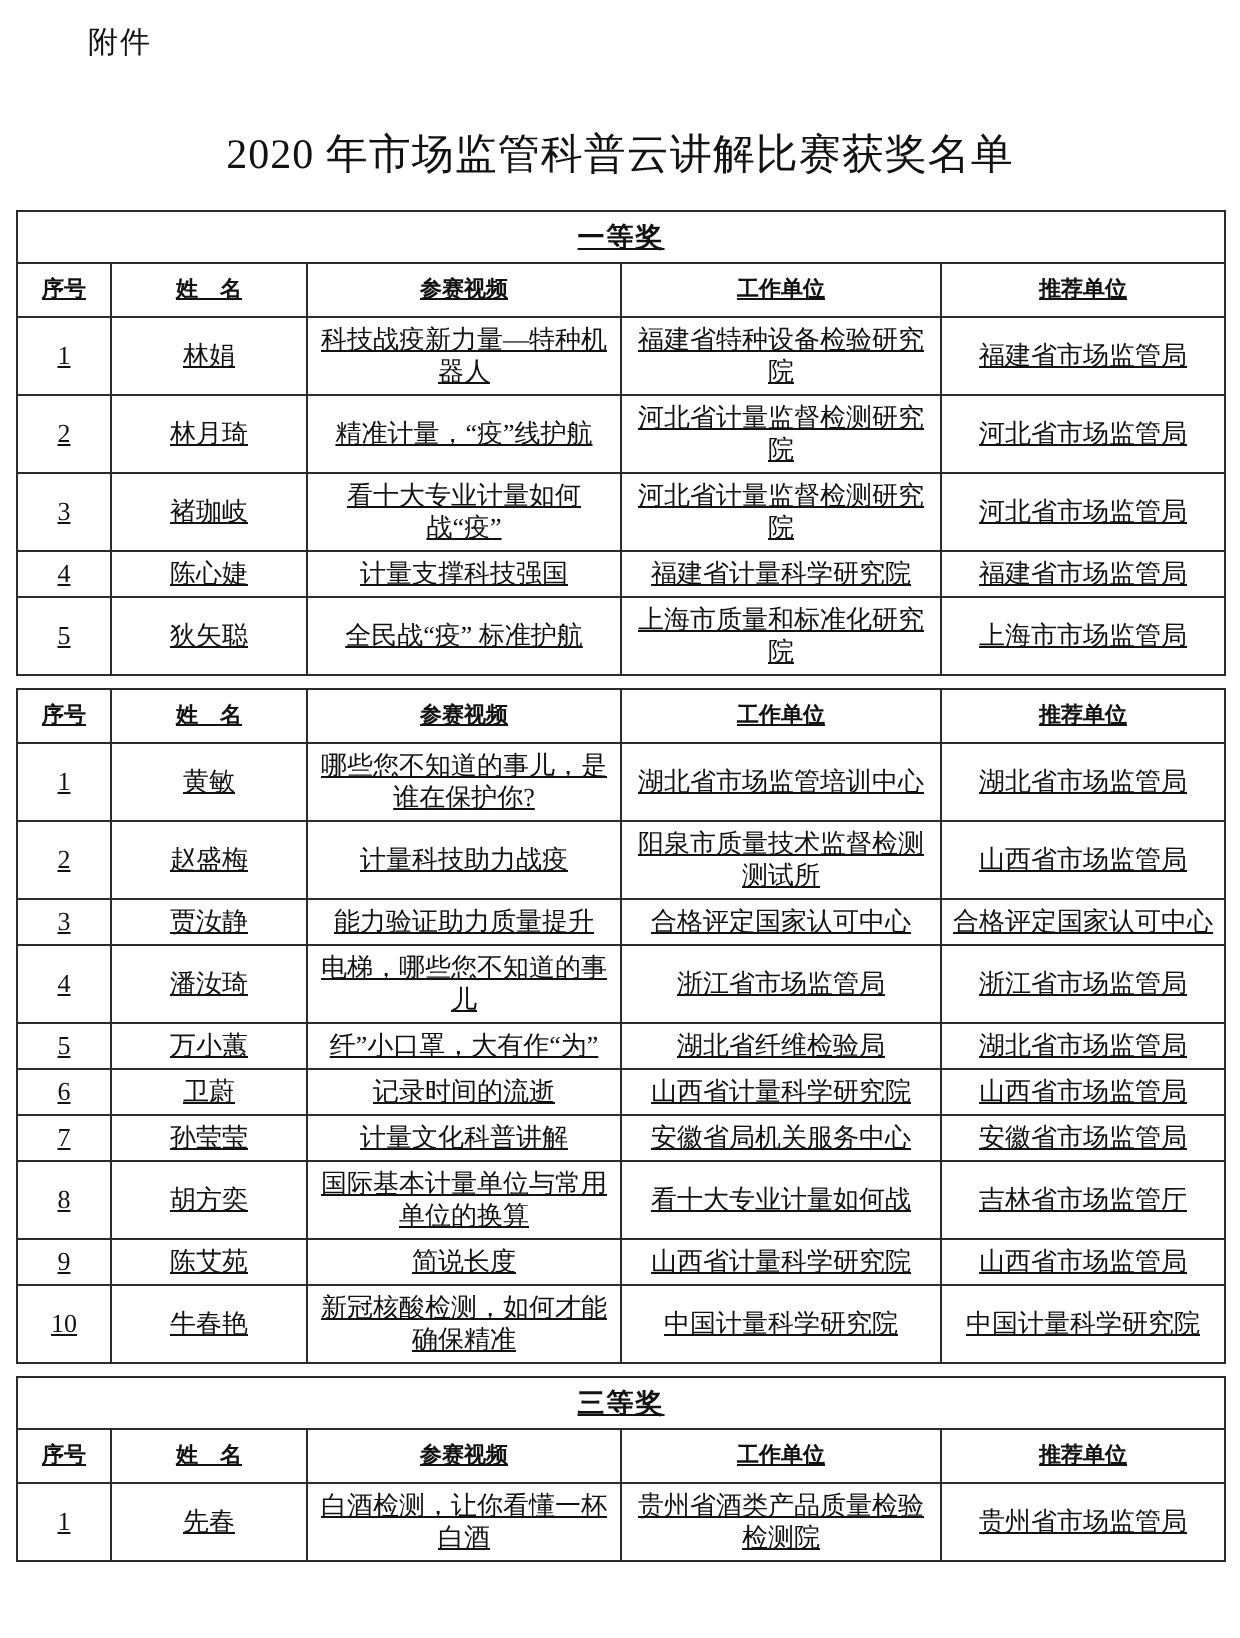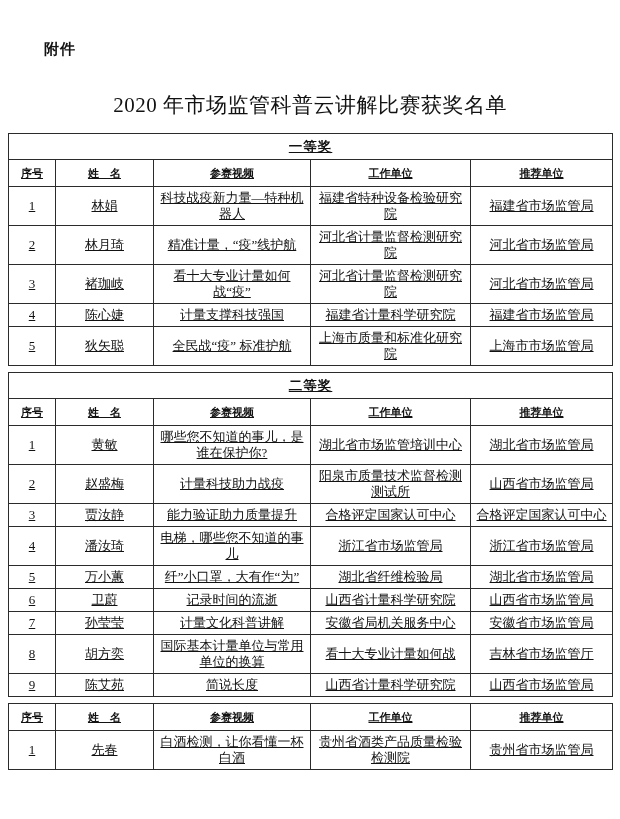--- a/index.html
+++ b/index.html
@@ -12,23 +12,22 @@
   .page {
     position:relative;
     width:620px; height:819px;
     padding:12px 8px 0 8px;
     overflow:hidden;
     background:#ffffff;
   }
   .attachment-label {
     margin-left:36px;
     font-size:15px;
-    font-weight:bold;
+    font-weight:normal;
     letter-spacing:1px;
-    margin-top:28px;
   }
   .doc-title {
     text-align:center;
     font-size:21px;
     font-weight:normal;
     letter-spacing:0.5px;
     margin-top:32px;
     margin-bottom:14px;
     white-space:nowrap;
   }
@@ -117,104 +116,20 @@
             <td class="cell-video">计量支撑科技强国</td>
             <td class="cell-work-unit">福建省计量科学研究院</td>
             <td class="cell-recommender">福建省市场监管局</td>
           </tr>
           <tr>
             <td class="cell-no">5</td>
             <td class="cell-name">狄矢聪</td>
             <td class="cell-video">全民战“疫” 标准护航</td>
             <td class="cell-work-unit">上海市质量和标准化研究院</td>
             <td class="cell-recommender">上海市市场监管局</td>
-          </tr>
-        </tbody>
-      </table>
-      <table class="award-table">
-        <colgroup>
-          <col style="width: 47px;">
-          <col style="width: 98px;">
-          <col style="width: 157px;">
-          <col style="width: 160px;">
-          <col style="width: 142px;">
-        </colgroup>
-        <tbody>
-          <tr class="section-heading-row">
-            <td colspan="5">二等奖</td>
-          </tr>
-          <tr class="header-row">
-            <th>序号</th>
-            <th>姓　名</th>
-            <th>参赛视频</th>
-            <th>工作单位</th>
-            <th>推荐单位</th>
-          </tr>
-          <tr>
-            <td class="cell-no">1</td>
-            <td class="cell-name">黄敏</td>
-            <td class="cell-video">哪些您不知道的事儿，是谁在保护你?</td>
-            <td class="cell-work-unit">湖北省市场监管培训中心</td>
-            <td class="cell-recommender">湖北省市场监管局</td>
-          </tr>
-          <tr>
-            <td class="cell-no">2</td>
-            <td class="cell-name">赵盛梅</td>
-            <td class="cell-video">计量科技助力战疫</td>
-            <td class="cell-work-unit">阳泉市质量技术监督检测测试所</td>
-            <td class="cell-recommender">山西省市场监管局</td>
-          </tr>
-          <tr>
-            <td class="cell-no">3</td>
-            <td class="cell-name">贾汝静</td>
-            <td class="cell-video">能力验证助力质量提升</td>
-            <td class="cell-work-unit">合格评定国家认可中心</td>
-            <td class="cell-recommender">合格评定国家认可中心</td>
-          </tr>
-          <tr>
-            <td class="cell-no">4</td>
-            <td class="cell-name">潘汝琦</td>
-            <td class="cell-video">电梯，哪些您不知道的事儿</td>
-            <td class="cell-work-unit">浙江省市场监管局</td>
-            <td class="cell-recommender">浙江省市场监管局</td>
-          </tr>
-          <tr>
-            <td class="cell-no">5</td>
-            <td class="cell-name">万小蕙</td>
-            <td class="cell-video">纤”小口罩，大有作“为”</td>
-            <td class="cell-work-unit">湖北省纤维检验局</td>
-            <td class="cell-recommender">湖北省市场监管局</td>
-          </tr>
-          <tr>
-            <td class="cell-no">6</td>
-            <td class="cell-name">卫蔚</td>
-            <td class="cell-video">记录时间的流逝</td>
-            <td class="cell-work-unit">山西省计量科学研究院</td>
-            <td class="cell-recommender">山西省市场监管局</td>
-          </tr>
-          <tr>
-            <td class="cell-no">7</td>
-            <td class="cell-name">孙莹莹</td>
-            <td class="cell-video">计量文化科普讲解</td>
-            <td class="cell-work-unit">安徽省局机关服务中心</td>
-            <td class="cell-recommender">安徽省市场监管局</td>
-          </tr>
-          <tr>
-            <td class="cell-no">8</td>
-            <td class="cell-name">胡方奕</td>
-            <td class="cell-video">国际基本计量单位与常用单位的换算</td>
-            <td class="cell-work-unit">看十大专业计量如何战</td>
-            <td class="cell-recommender">吉林省市场监管厅</td>
-          </tr>
-          <tr>
-            <td class="cell-no">9</td>
-            <td class="cell-name">陈艾苑</td>
-            <td class="cell-video">简说长度</td>
-            <td class="cell-work-unit">山西省计量科学研究院</td>
-            <td class="cell-recommender">山西省市场监管局</td>
           </tr>
         </tbody>
       </table>
       <table class="award-table">
         <colgroup>
           <col style="width: 47px;">
           <col style="width: 98px;">
           <col style="width: 157px;">
           <col style="width: 160px;">
           <col style="width: 142px;">
@@ -222,20 +137,111 @@
         <tbody>
           <tr class="header-row">
             <th>序号</th>
             <th>姓　名</th>
             <th>参赛视频</th>
             <th>工作单位</th>
             <th>推荐单位</th>
           </tr>
           <tr>
             <td class="cell-no">1</td>
+            <td class="cell-name">黄敏</td>
+            <td class="cell-video">哪些您不知道的事儿，是谁在保护你?</td>
+            <td class="cell-work-unit">湖北省市场监管培训中心</td>
+            <td class="cell-recommender">湖北省市场监管局</td>
+          </tr>
+          <tr>
+            <td class="cell-no">2</td>
+            <td class="cell-name">赵盛梅</td>
+            <td class="cell-video">计量科技助力战疫</td>
+            <td class="cell-work-unit">阳泉市质量技术监督检测测试所</td>
+            <td class="cell-recommender">山西省市场监管局</td>
+          </tr>
+          <tr>
+            <td class="cell-no">3</td>
+            <td class="cell-name">贾汝静</td>
+            <td class="cell-video">能力验证助力质量提升</td>
+            <td class="cell-work-unit">合格评定国家认可中心</td>
+            <td class="cell-recommender">合格评定国家认可中心</td>
+          </tr>
+          <tr>
+            <td class="cell-no">4</td>
+            <td class="cell-name">潘汝琦</td>
+            <td class="cell-video">电梯，哪些您不知道的事儿</td>
+            <td class="cell-work-unit">浙江省市场监管局</td>
+            <td class="cell-recommender">浙江省市场监管局</td>
+          </tr>
+          <tr>
+            <td class="cell-no">5</td>
+            <td class="cell-name">万小蕙</td>
+            <td class="cell-video">纤”小口罩，大有作“为”</td>
+            <td class="cell-work-unit">湖北省纤维检验局</td>
+            <td class="cell-recommender">湖北省市场监管局</td>
+          </tr>
+          <tr>
+            <td class="cell-no">6</td>
+            <td class="cell-name">卫蔚</td>
+            <td class="cell-video">记录时间的流逝</td>
+            <td class="cell-work-unit">山西省计量科学研究院</td>
+            <td class="cell-recommender">山西省市场监管局</td>
+          </tr>
+          <tr>
+            <td class="cell-no">7</td>
+            <td class="cell-name">孙莹莹</td>
+            <td class="cell-video">计量文化科普讲解</td>
+            <td class="cell-work-unit">安徽省局机关服务中心</td>
+            <td class="cell-recommender">安徽省市场监管局</td>
+          </tr>
+          <tr>
+            <td class="cell-no">8</td>
+            <td class="cell-name">胡方奕</td>
+            <td class="cell-video">国际基本计量单位与常用单位的换算</td>
+            <td class="cell-work-unit">看十大专业计量如何战</td>
+            <td class="cell-recommender">吉林省市场监管厅</td>
+          </tr>
+          <tr>
+            <td class="cell-no">9</td>
+            <td class="cell-name">陈艾苑</td>
+            <td class="cell-video">简说长度</td>
+            <td class="cell-work-unit">山西省计量科学研究院</td>
+            <td class="cell-recommender">山西省市场监管局</td>
+          </tr>
+          <tr>
+            <td class="cell-no">10</td>
+            <td class="cell-name">牛春艳</td>
+            <td class="cell-video">新冠核酸检测，如何才能确保精准</td>
+            <td class="cell-work-unit">中国计量科学研究院</td>
+            <td class="cell-recommender">中国计量科学研究院</td>
+          </tr>
+        </tbody>
+      </table>
+      <table class="award-table">
+        <colgroup>
+          <col style="width: 47px;">
+          <col style="width: 98px;">
+          <col style="width: 157px;">
+          <col style="width: 160px;">
+          <col style="width: 142px;">
+        </colgroup>
+        <tbody>
+          <tr class="section-heading-row">
+            <td colspan="5">三等奖</td>
+          </tr>
+          <tr class="header-row">
+            <th>序号</th>
+            <th>姓　名</th>
+            <th>参赛视频</th>
+            <th>工作单位</th>
+            <th>推荐单位</th>
+          </tr>
+          <tr>
+            <td class="cell-no">1</td>
             <td class="cell-name">先春</td>
             <td class="cell-video">白酒检测，让你看懂一杯白酒</td>
             <td class="cell-work-unit">贵州省酒类产品质量检验检测院</td>
             <td class="cell-recommender">贵州省市场监管局</td>
           </tr>
         </tbody>
       </table>
     </div>
 </div>
 

